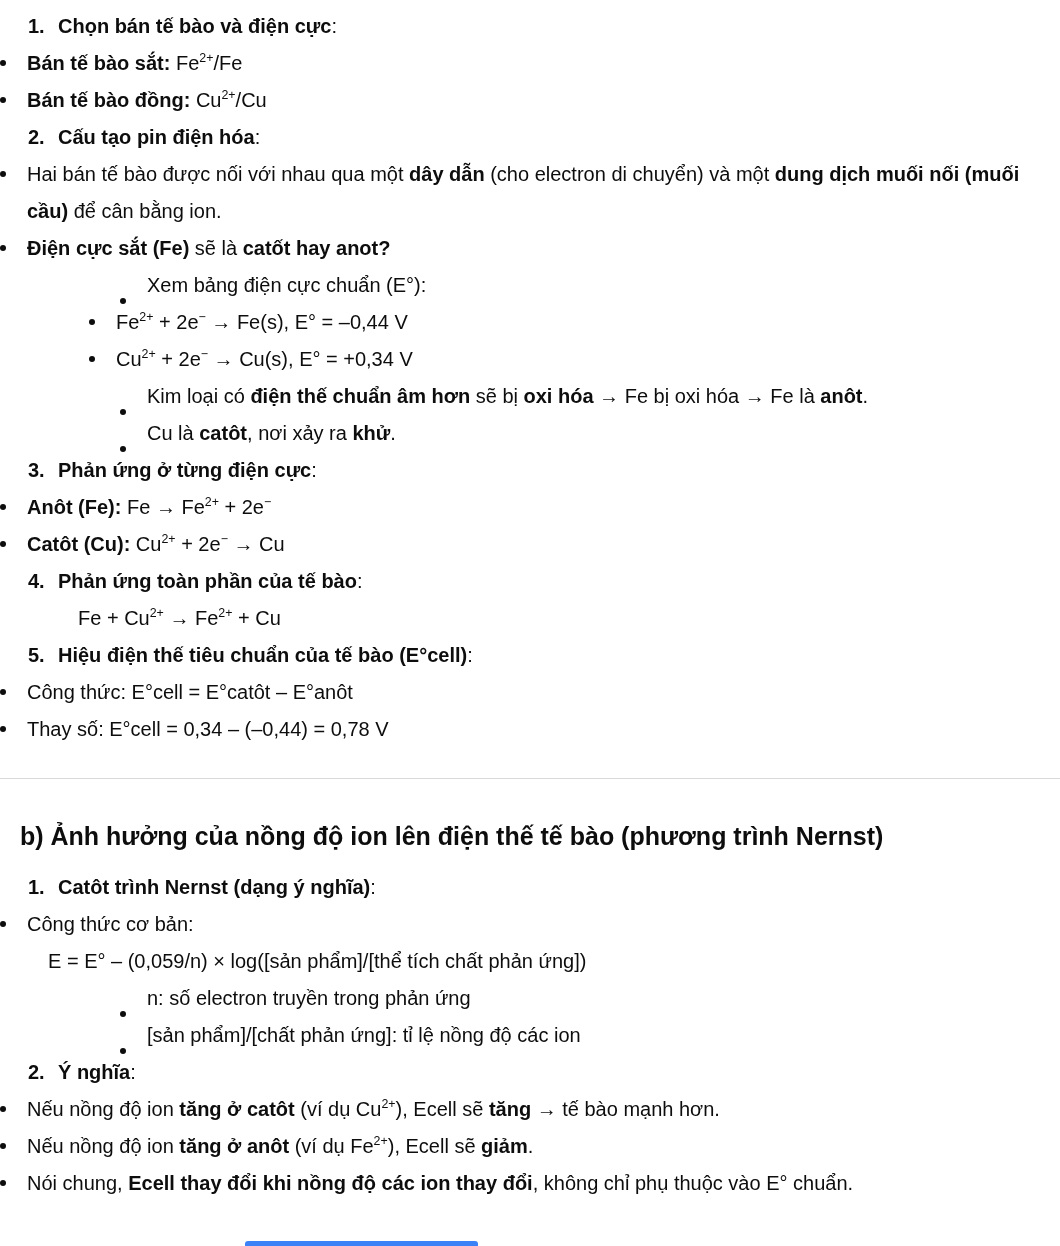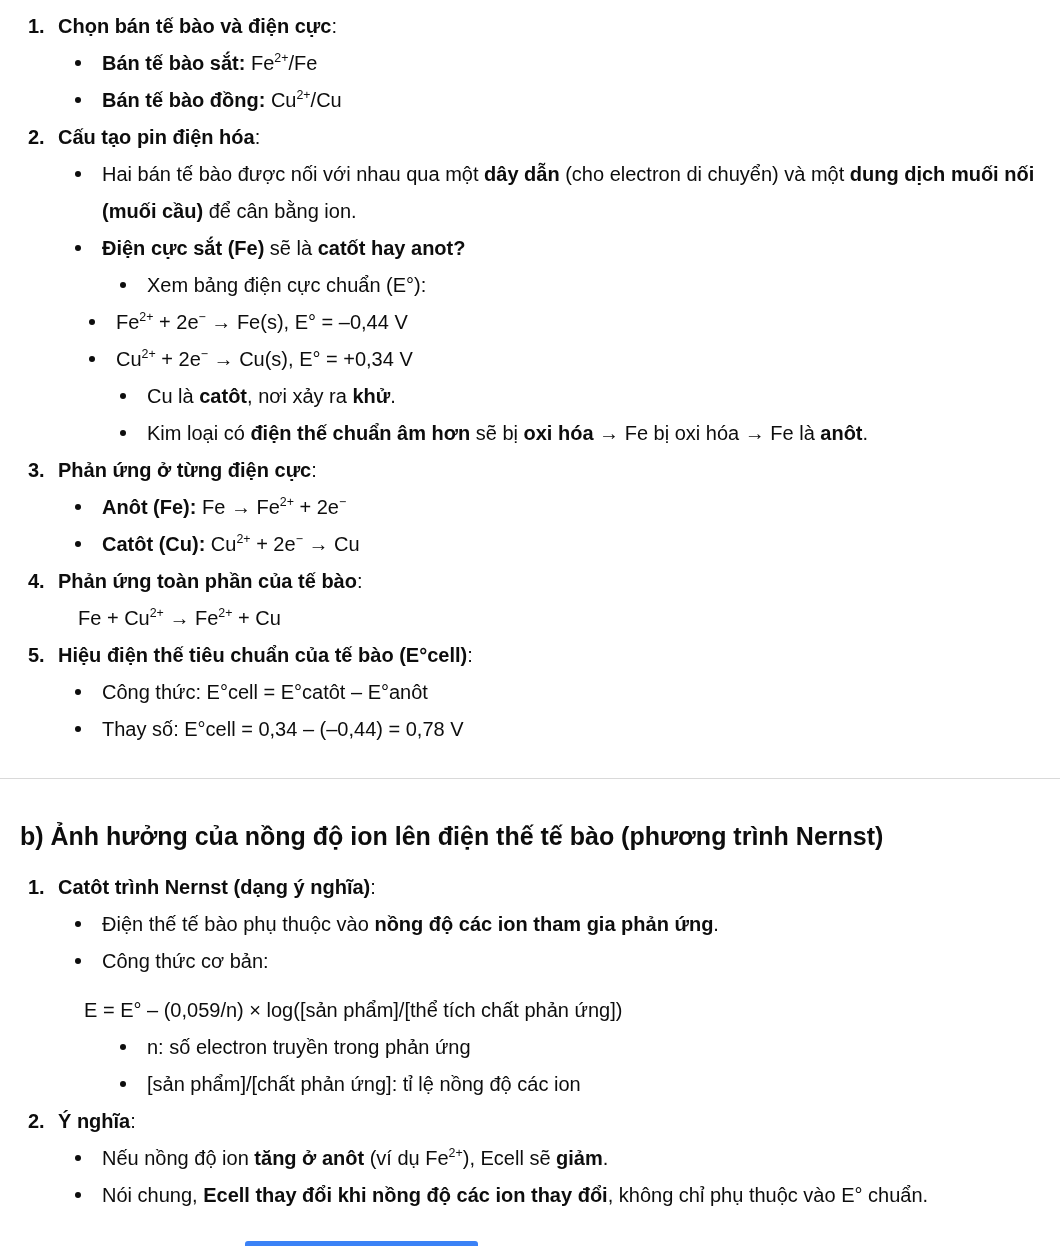--- a/index.html
+++ b/index.html
@@ -13,25 +13,25 @@
   body{
     font-family:"Liberation Sans","DejaVu Sans",sans-serif;
     font-size:20px;
     line-height:37px;
     color:var(--text);
     position:relative;
   }
   #doc{padding-top:8px;}
   .row{display:flex;align-items:flex-start;}
   .lvl0{padding-left:28px;}
-  .lvl1{padding-left:75px;}
-  .lvl2{padding-left:120px;}
+  .lvl1{}
+  .lvl2{padding-left:120px;align-items:flex-end;}
   .lvl3{padding-left:89px;}
   .row.noMarker.lvl0{padding-left:78px;}
-  .row.noMarker.lvl1{padding-left:84px;margin-top:12px;}
+  .row.noMarker.lvl1{padding-left:48px;}
   .marker{flex:0 0 27px;display:block;}
   .marker.num{flex:0 0 30px;font-weight:700;}
   .dot{display:block;width:6px;height:6px;border-radius:50%;background:var(--text);margin-top:15px;}
   .text{flex:1 1 auto;min-width:0;padding-right:24px;}
   .b{font-weight:700;}
   sup{font-size:0.62em;line-height:0;vertical-align:super;}
   .divider{border:0;border-top:1px solid var(--divider);margin:30px 0 34px 0;height:0;}
   .heading{font-size:25px;line-height:46px;font-weight:700;padding-left:20px;margin:0 8px 10px 0;}
   .bottom-bar{
     position:absolute;left:245px;top:1241px;width:233px;height:5px;
@@ -89,27 +89,27 @@
     <div class="row lvl3">
       <span class="marker">
         <span class="dot"></span>
       </span>
       <span class="text"><span>Cu</span><sup>2+</sup><span> + 2e</span><sup>−</sup><span> → Cu(s), E° = +0,34 V</span></span>
     </div>
     <div class="row lvl2">
       <span class="marker">
         <span class="dot"></span>
       </span>
-      <span class="text"><span>Cu là </span><span class="b">catôt</span><span>, nơi xảy ra </span><span class="b">khử</span><span>.</span></span>
+      <span class="text"><span>Kim loại có </span><span class="b">điện thế chuẩn âm hơn</span><span> sẽ bị </span><span class="b">oxi hóa</span><span> → Fe bị oxi hóa → Fe là </span><span class="b">anôt</span><span>.</span></span>
     </div>
     <div class="row lvl2">
       <span class="marker">
         <span class="dot"></span>
       </span>
-      <span class="text"><span>Kim loại có </span><span class="b">điện thế chuẩn âm hơn</span><span> sẽ bị </span><span class="b">oxi hóa</span><span> → Fe bị oxi hóa → Fe là </span><span class="b">anôt</span><span>.</span></span>
+      <span class="text"><span>Cu là </span><span class="b">catôt</span><span>, nơi xảy ra </span><span class="b">khử</span><span>.</span></span>
     </div>
     <div class="row lvl0">
       <span class="marker num">3.</span>
       <span class="text"><span class="b">Phản ứng ở từng điện cực</span><span>:</span></span>
     </div>
     <div class="row lvl1">
       <span class="marker">
         <span class="dot"></span>
       </span>
       <span class="text"><span class="b">Anôt (Fe):</span><span> Fe → Fe</span><sup>2+</sup><span> + 2e</span><sup>−</sup></span>
@@ -146,26 +146,20 @@
     <div class="divider"></div>
     <h3 class="heading"><span>b) Ảnh hưởng của nồng độ ion lên điện thế tế bào (phương trình Nernst)</span></h3>
     <div class="row lvl0">
       <span class="marker num">1.</span>
       <span class="text"><span class="b">Catôt trình Nernst (dạng ý nghĩa)</span><span>:</span></span>
     </div>
     <div class="row lvl1">
       <span class="marker">
         <span class="dot"></span>
       </span>
-      <span class="text"><span>Điện thế tế bào phụ thuộc vào </span><span class="b">nồng độ các ion tham gia phản ứng</span><span>.</span></span>
-    </div>
-    <div class="row lvl1">
-      <span class="marker">
-        <span class="dot"></span>
-      </span>
       <span class="text"><span>Công thức cơ bản:</span></span>
     </div>
     <div class="row lvl1 noMarker">
       <span class="text"><span>E = E° – (0,059/n) × log([sản phẩm]/[thể tích chất phản ứng])</span></span>
     </div>
     <div class="row lvl2">
       <span class="marker">
         <span class="dot"></span>
       </span>
       <span class="text"><span>n: số electron truyền trong phản ứng</span></span>
@@ -177,20 +171,26 @@
       <span class="text"><span>[sản phẩm]/[chất phản ứng]: tỉ lệ nồng độ các ion</span></span>
     </div>
     <div class="row lvl0">
       <span class="marker num">2.</span>
       <span class="text"><span class="b">Ý nghĩa</span><span>:</span></span>
     </div>
     <div class="row lvl1">
       <span class="marker">
         <span class="dot"></span>
       </span>
+      <span class="text"><span>Nếu nồng độ ion </span><span class="b">tăng ở catôt</span><span> (ví dụ Cu</span><sup>2+</sup><span>), Ecell sẽ </span><span class="b">tăng</span><span> → tế bào mạnh hơn.</span></span>
+    </div>
+    <div class="row lvl1">
+      <span class="marker">
+        <span class="dot"></span>
+      </span>
       <span class="text"><span>Nếu nồng độ ion </span><span class="b">tăng ở anôt</span><span> (ví dụ Fe</span><sup>2+</sup><span>), Ecell sẽ </span><span class="b">giảm</span><span>.</span></span>
     </div>
     <div class="row lvl1">
       <span class="marker">
         <span class="dot"></span>
       </span>
       <span class="text"><span>Nói chung, </span><span class="b">Ecell thay đổi khi nồng độ các ion thay đổi</span><span>, không chỉ phụ thuộc vào E° chuẩn.</span></span>
     </div>
   </div>
 <div class="bottom-bar"></div>

